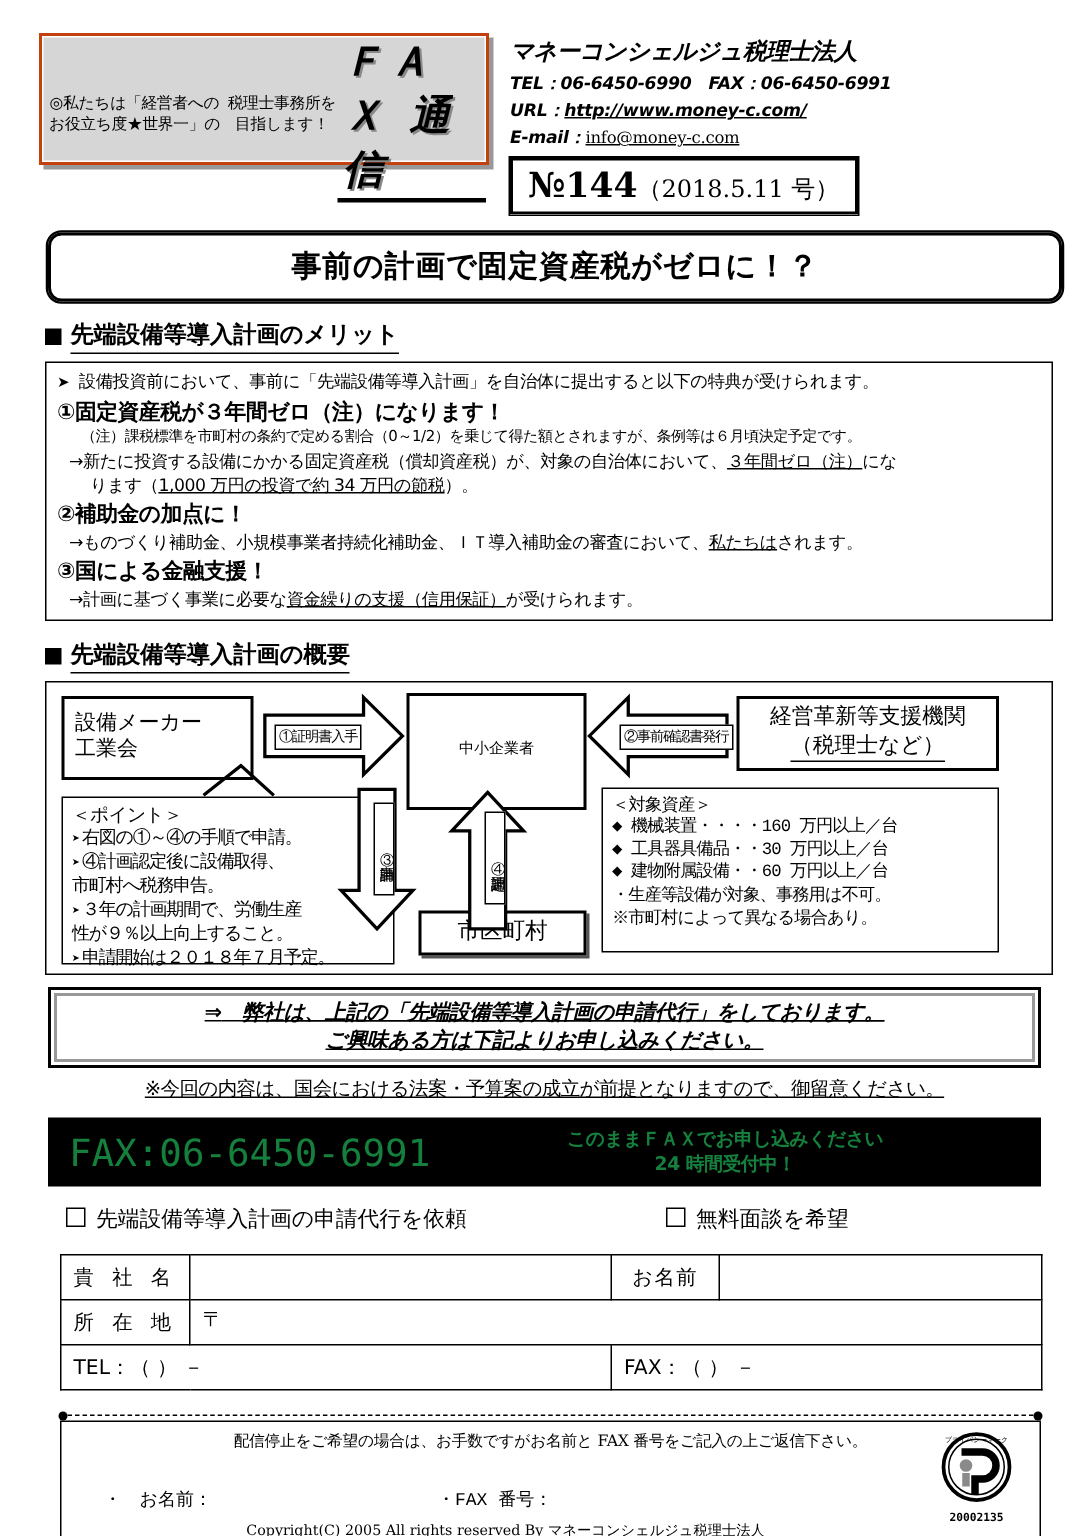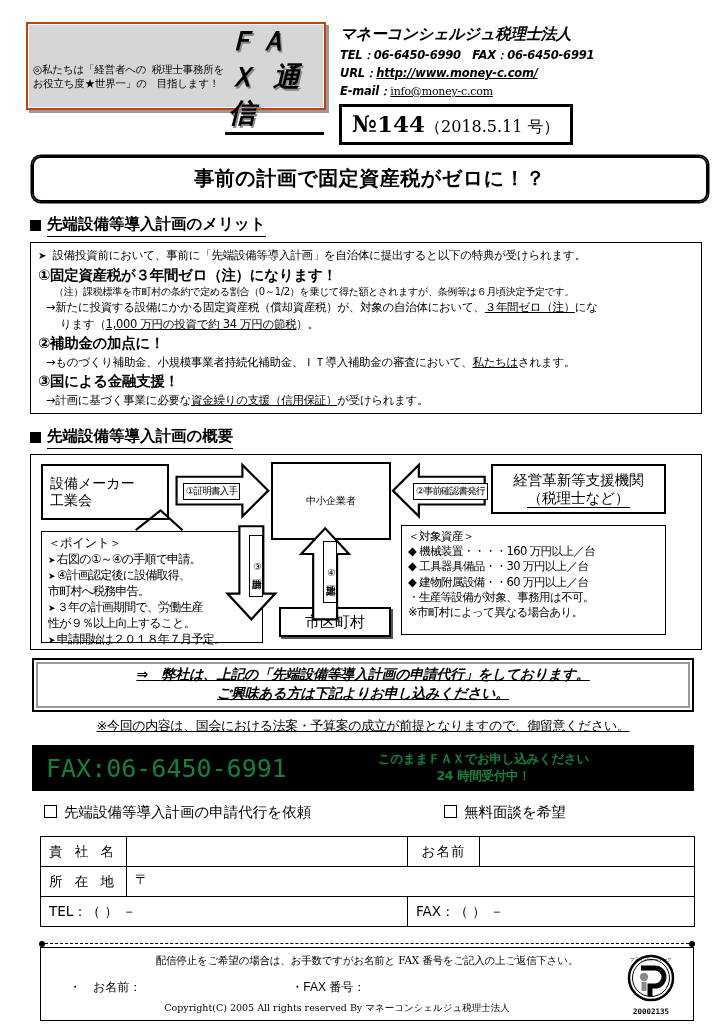--- a/index.html
+++ b/index.html
@@ -66,21 +66,21 @@
   .merit-box { margin:0 22px 0 30px; border:1px solid #000; padding:4px 7px 5px 7px; }
   .m-bullet { font-size:11.5px; line-height:1.45; letter-spacing:-0.25px; }
   .m-bullet .arw { font-size:10px; margin-right:3px; }
   .m-head { font-size:14.5px; font-weight:bold; line-height:1.4; letter-spacing:-0.3px; margin-top:1px; }
   .m-note { font-size:10px; line-height:1.4; padding-left:16px; letter-spacing:-0.3px; }
   .m-sub { font-size:11.5px; line-height:1.45; padding-left:8px; letter-spacing:-0.3px; }
   .m-sub2 { font-size:11.5px; line-height:1.45; padding-left:22px; letter-spacing:-0.3px; }
   .u { text-decoration:underline; }
 
   
-  .diagram { position:relative; margin:0 22px 0 30px; border:1px solid #000; height:196px; }
+  .diagram { position:relative; margin:0 22px 0 30px; border:1px solid #000; height:196px;font-family:Liberation Mono, monospace; }
   .dbox { position:absolute; border:2px solid #000; display:flex; flex-direction:column;
           align-items:center; justify-content:center; font-size:14px; line-height:1.25; text-align:center; background:#fff; }
   #box-maker   { left:10px;  top:9px;   width:128px; height:56px; align-items:flex-start; padding-left:7px; }
   #box-sme     { left:240px; top:7px;   width:120px; height:78px; font-size:10px; }
   #box-support { left:460px; top:9px;   width:175px; height:50px; font-size:14.5px; }
   #box-support .ln2 { border-bottom:1.3px solid #000; }
   #box-city    { left:248px; top:152px; width:112px; height:30px; font-size:15px;
                  box-shadow: 2px 2px 0 #555; }
 
   .dbox-plain { position:absolute; border:1.5px solid #000; background:#fff; padding:3px 5px 3px 6px; }
@@ -141,21 +141,21 @@
   .cutline { border-top:1.2px dashed #000; position:relative; margin-bottom:3px; }
   .cutline::before, .cutline::after {
     content:""; position:absolute; top:-3.5px; width:6px; height:6px; background:#000;
     border-radius:50%;
   }
   .cutline::before { left:-1px; } .cutline::after { right:-1px; }
   .footer {
     border:1.3px solid #000; padding:6px 10px 5px 10px; position:relative; min-height:72px;
   }
   .f-l1 { text-align:center; font-size:10.5px; font-family:"DejaVu Serif","Liberation Serif",serif; letter-spacing:-0.2px; }
-  .f-l2 { font-size:12px; font-family:Liberation Sans, sans-serif; margin-top:11px; padding-left:18px; }
+  .f-l2 { font-size:12px; font-family:Liberation Mono, monospace; margin-top:23px; padding-left:18px; }
   .f-l2 .gap { display:inline-block; width:150px; }
   .f-copy { text-align:center; font-size:9.5px; font-family:"DejaVu Serif","Liberation Serif",serif; margin-top:6px; padding-right:60px; }
   .pmark { position:absolute; right:8px; top:4px; width:68px; text-align:center; }
   .pmark-num { font-size:7.5px; font-weight:bold; font-family:"DejaVu Sans Mono","Liberation Mono",monospace; margin-top:-1px; }
 </style>
 </head>
 <body>
 
 <div class="page">
 

